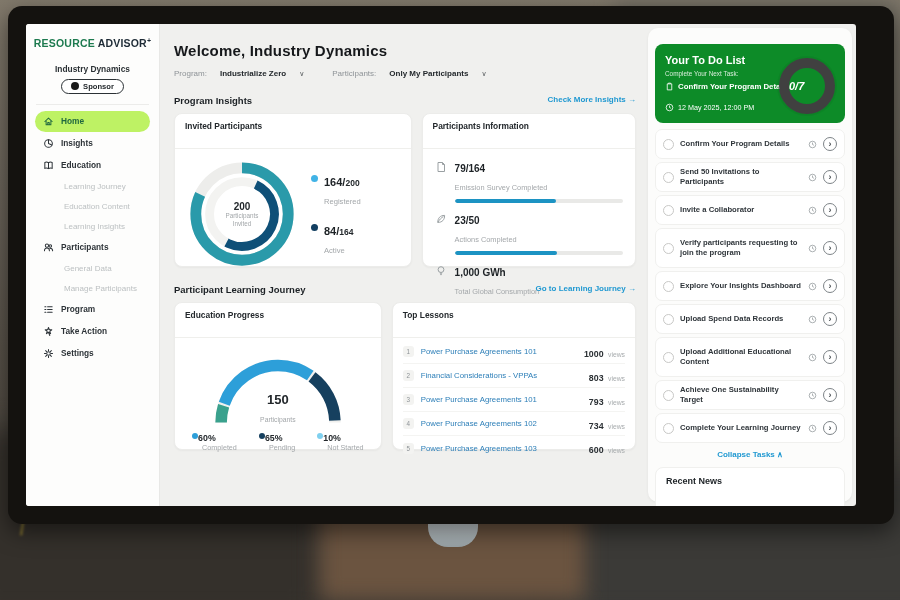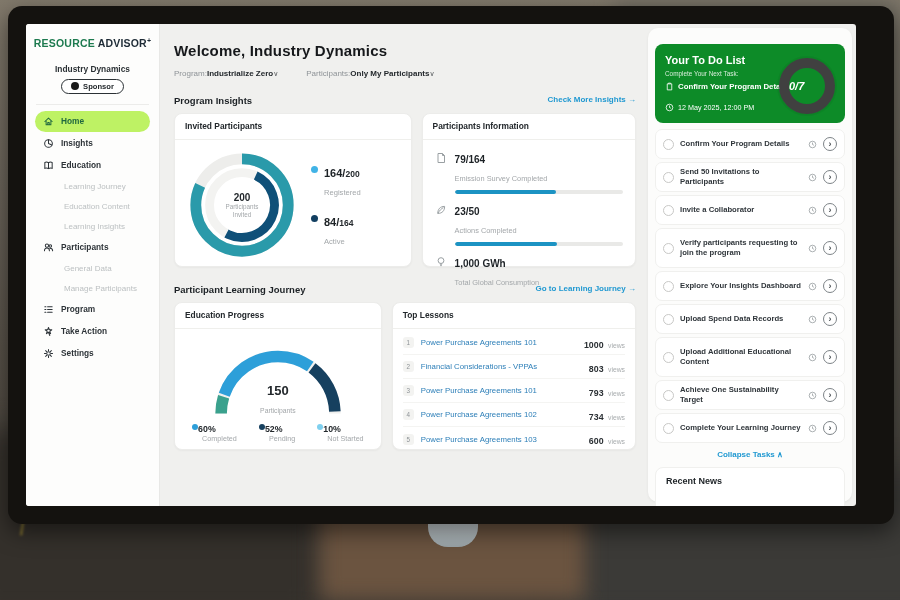--- a/index.html
+++ b/index.html
@@ -31,28 +31,28 @@
   .nav-item{display:flex;align-items:center;gap:7px;padding:5px 8px;margin:1px 0;font-size:8.3px;font-weight:bold;
             color:#2d3338;border-radius:13px;cursor:pointer}
   .nav-item.active{background:#bef264;color:#20683f}
   .nav-item svg{width:11px;height:11px;stroke:currentColor;fill:none;stroke-width:1.1;stroke-linecap:round;stroke-linejoin:round;flex:0 0 auto}
   .nav-sub{padding:5px 8px 5px 29px;margin:1px 0;font-size:8px;color:#bcc0c2;cursor:pointer}
 
   
   .main{position:absolute;left:134px;top:0;width:488px;height:482px;padding:10px 12px 0 14px}
   h1{font-size:15px;font-weight:bold;color:#16181b;margin-top:8px;letter-spacing:.2px}
   .selrow{display:flex;gap:28px;margin-top:10px;font-size:8px;align-items:center}
-  .sel{display:flex;gap:0;align-items:center;cursor:pointer}
+  .sel{display:flex;gap:13px;align-items:center;cursor:pointer}
   .sel .lab{color:#8e9397}.sel .val{font-weight:bold;color:#23282c}.sel .chev{font-size:7px;color:#55595c}
   .secrow{display:flex;justify-content:space-between;align-items:flex-start;margin-top:17px}
   .secrow h2{font-size:9.5px;font-weight:bold;color:#1c2125}
   .seclink{font-size:8px;font-weight:bold;color:#1f98d1;cursor:pointer}
   .cards{display:flex;gap:10px;margin-top:7px}
   .card{background:#fff;border:1px solid #ececea;border-radius:8px;box-shadow:0 1px 2px rgba(0,0,0,.04)}
-  .card h3{padding:7px 10px 8px;border-bottom:1px solid #efefec;font-size:8.4px;font-weight:bold;color:#23282c}
+  .card h3{padding:7px 10px 17px;border-bottom:1px solid #efefec;font-size:8.4px;font-weight:bold;color:#23282c}
 
   
   .card-invited{width:246px;height:154px}
   .inv-body{display:flex;align-items:center;padding:6px 8px}
   .donut-wrap{position:relative;width:118px;height:118px}
   .donut-center{position:absolute;inset:0;display:flex;flex-direction:column;align-items:center;justify-content:center;text-align:center}
   .donut-center .v{font-size:10px;font-weight:bold}.donut-center .l{font-size:6.3px;color:#a3a7aa;line-height:1.25}
   .legend-col{display:flex;flex-direction:column;gap:13px;margin-left:10px}
   .leg{display:flex;gap:6px}
   .leg .dot{width:7px;height:7px;border-radius:50%;margin-top:3px;flex:0 0 auto}
@@ -305,21 +305,21 @@
           <div class="gleg">
             <span class="top">
                   <span class="dot" style="background: rgb(45, 159, 217);"></span>
                   <span>60%</span>
                 </span>
             <div class="lab">Completed</div>
           </div>
           <div class="gleg">
             <span class="top">
                   <span class="dot" style="background: rgb(22, 64, 95);"></span>
-                  <span>52%</span>
+                  <span>65%</span>
                 </span>
             <div class="lab">Pending</div>
           </div>
           <div class="gleg">
             <span class="top">
                   <span class="dot" style="background: rgb(127, 208, 239);"></span>
                   <span>10%</span>
                 </span>
             <div class="lab">Not Started</div>
           </div>

